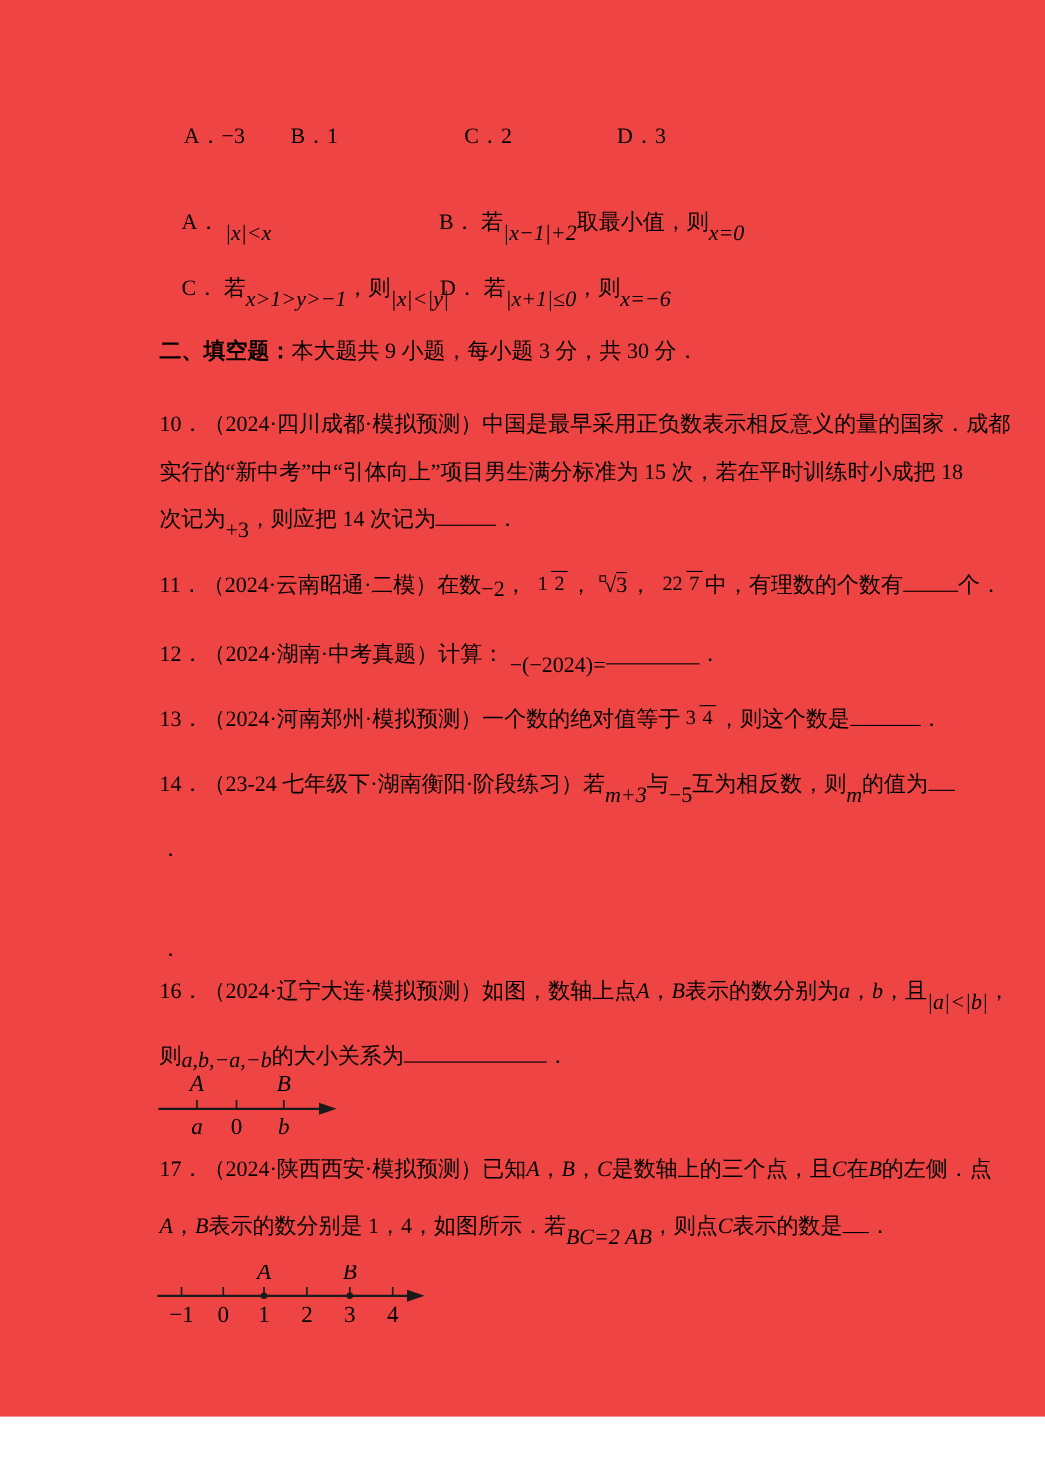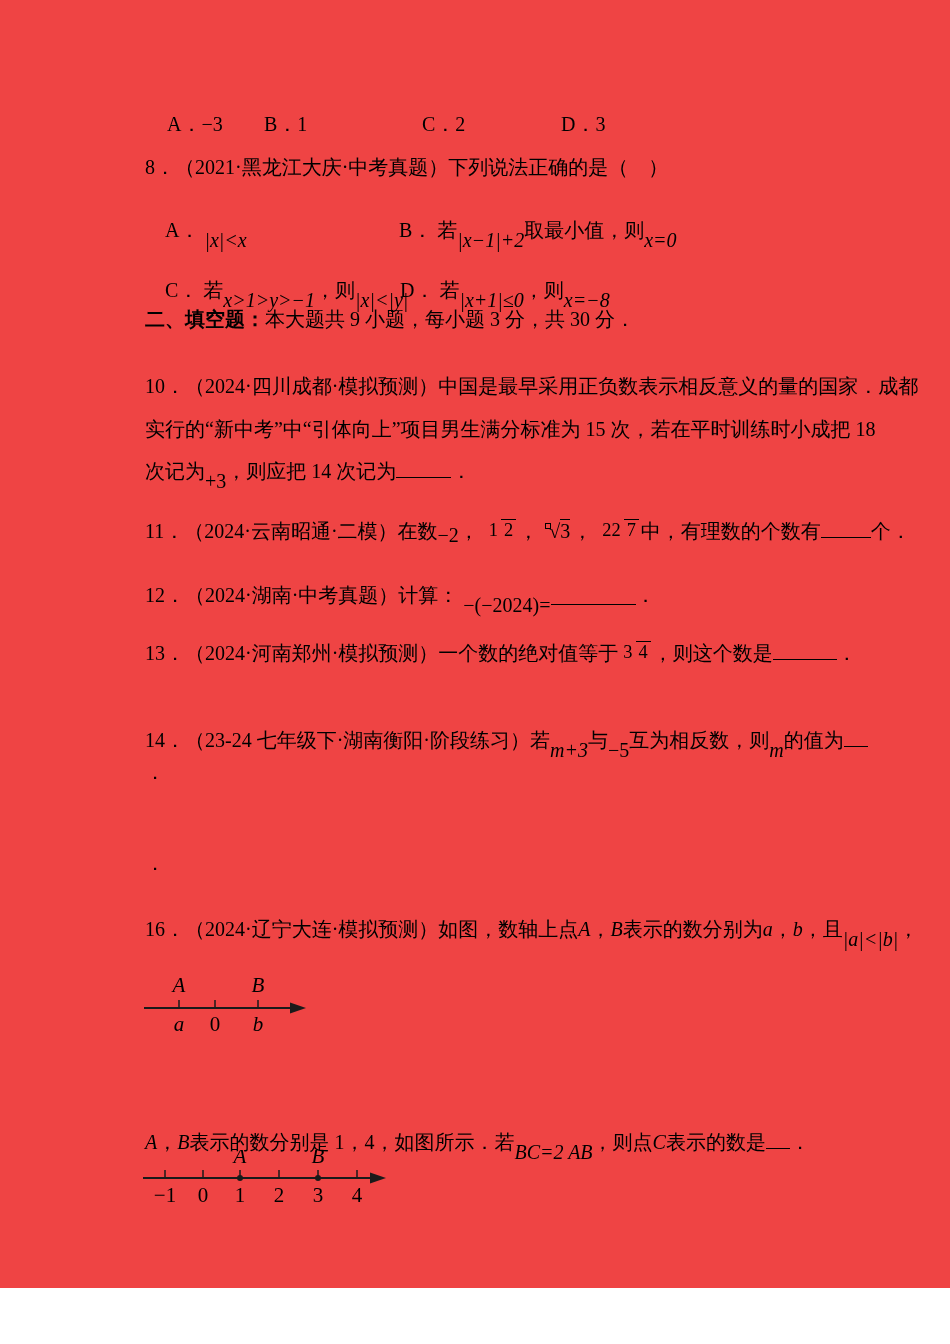--- a/index.html
+++ b/index.html
@@ -1,20 +1,20 @@
 <!DOCTYPE html>
 <html><head>
 <meta charset="utf-8">
 <style>
   * { margin:0; padding:0; box-sizing:border-box; }
   html, body { background:#ffffff; }
   body { font-family:"Liberation Serif","DejaVu Serif",serif; color:#000; }
   #page { position:relative; width:950px; height:1288px; background:#ef4444; overflow:hidden; font-size:20px; }
   .line { position:absolute; white-space:nowrap; line-height:1.25; }
-  .m  { font-style:italic;margin-top:28px; }
+  .m  { font-style:italic; }
   .mn { font-style:normal; }
   .low  { position:relative; top:10px; display:inline-block; }
   .low2 { position:relative; top:4px;  display:inline-block; }
   .bold { font-weight:bold; }
   .blank { display:inline-block; border-bottom:1.4px solid #000; height:0.95em; vertical-align:baseline; }
   .b22 { width:24px; } .b50 { width:50px; } .b55 { width:55px; }
   .b62 { width:64px; } .b130 { width:130px; }
   .eqline { display:inline-block; width:85px; border-bottom:1.6px solid #000; vertical-align:7px; }
   .frac { display:inline-block; vertical-align:middle; text-align:center; line-height:1.05;
           font-size:0.92em; position:relative; top:-3px; margin:2px 2px; }
@@ -39,39 +39,36 @@
   <div class="line" style="left:264px;top:112px">
     <span>B．</span><span class="mn">1</span>
   </div>
   <div class="line" style="left:422px;top:112px">
     <span>C．</span><span class="mn">2</span>
   </div>
   <div class="line" style="left:561px;top:112px">
     <span>D．</span><span class="mn">3</span>
   </div>
 
-  <div class="line" style="left:145px;top:155px">
-    <span>8．（2021·黑龙江大庆·中考真题）下列说法正确的是（　）</span>
-  </div>
 
   <div class="line" style="left:165px;top:190px">
     <span>A．</span>
     <span class="m low">|x|&lt;x</span>
   </div>
   <div class="line" style="left:399px;top:190px">
     <span>B．</span>
     <span>若</span><span class="m low">|x−1|+2</span><span>取最小值，则</span><span class="m low">x=0</span>
   </div>
   <div class="line" style="left:165px;top:250px">
     <span>C．</span>
     <span>若</span><span class="m low">x&gt;1&gt;y&gt;−1</span><span>，则</span><span class="m low">|x|&lt;|y|</span>
   </div>
   <div class="line" style="left:400px;top:250px">
     <span>D．</span>
-    <span>若</span><span class="m low">|x+1|≤0</span><span>，则</span><span class="m low">x=−8</span>
+    <span>若</span><span class="m low">|x+1|≤0</span><span>，则</span><span class="m low">x=−6</span>
   </div>
 
   <div class="line" style="left:145px;top:307px">
     <span class="bold">二、</span><span class="bold">填空题：</span><span>本大题共 9 小题，每小题 3 分，共 30 分．</span>
   </div>
 
 
   <div class="line" style="left:145px;top:374px">
     <span>10．（2024·四川成都·模拟预测）中国是最早采用正负数表示相反意义的量的国家．成都</span>
   </div>
@@ -105,36 +102,42 @@
     <span>．</span>
   </div>
 
   <div class="line" style="left:145px;top:851px">
     <span>．</span>
   </div>
 
   <div class="line" style="left:145px;top:889px">
     <span>16．（2024·辽宁大连·模拟预测）如图，数轴上点</span><span class="m">A</span><span>，</span><span class="m">B</span><span>表示的数分别为</span><span class="m">a</span><span>，</span><span class="m">b</span><span>，且</span><span class="m low">|a|&lt;|b|</span><span>，</span>
   </div>
+  <div class="line" style="left:145px;top:947px">
+    <span>则</span><span class="m low2">a,b,−a,−b</span><span>的大小关系为</span><span class="blank b130"></span><span>．</span>
+  </div>
 
   <div class="line" style="left:130px;top:976px">
     <svg width="220" height="64" viewBox="0 0 220 64">
       <line x1="14" y1="32" x2="164" y2="32" stroke="#1a1a1a" stroke-width="2"></line>
       <polygon points="160,26.5 176,32 160,37.5" fill="#1a1a1a"></polygon>
       <line x1="49" y1="24" x2="49" y2="32" stroke="#1a1a1a" stroke-width="1.5"></line>
       <line x1="85" y1="24" x2="85" y2="32" stroke="#1a1a1a" stroke-width="1.5"></line>
       <line x1="128" y1="24" x2="128" y2="32" stroke="#1a1a1a" stroke-width="1.5"></line>
       <text x="49" y="16" text-anchor="middle" class="nlA">A</text>
       <text x="128" y="16" text-anchor="middle" class="nlA">B</text>
       <text x="49" y="55" text-anchor="middle" class="nlA">a</text>
       <text x="85" y="55" text-anchor="middle" class="nlN">0</text>
       <text x="128" y="55" text-anchor="middle" class="nlA">b</text>
     </svg>
   </div>
 
+  <div class="line" style="left:145px;top:1051px">
+    <span>17．（2024·陕西西安·模拟预测）已知</span><span class="m">A</span><span>，</span><span class="m">B</span><span>，</span><span class="m">C</span><span>是数轴上的三个点，且</span><span class="m">C</span><span>在</span><span class="m">B</span><span>的左侧．点</span>
+  </div>
   <div class="line" style="left:145px;top:1102px">
     <span class="m">A</span><span>，</span><span class="m">B</span><span>表示的数分别是 1，4，如图所示．若</span><span class="m low">BC=2 AB</span><span>，则点</span><span class="m">C</span><span>表示的数是</span><span class="blank b22"></span><span>．</span>
   </div>
 
   <div class="line" style="left:130px;top:1150px">
     <svg width="280" height="64" viewBox="0 0 280 64">
       <line x1="13" y1="28" x2="244" y2="28" stroke="#1a1a1a" stroke-width="2"></line>
       <polygon points="240,22.5 256,28 240,33.5" fill="#1a1a1a"></polygon>
       <line x1="35" y1="20" x2="35" y2="28" stroke="#1a1a1a" stroke-width="1.5"></line>
       <line x1="73" y1="20" x2="73" y2="28" stroke="#1a1a1a" stroke-width="1.5"></line>

